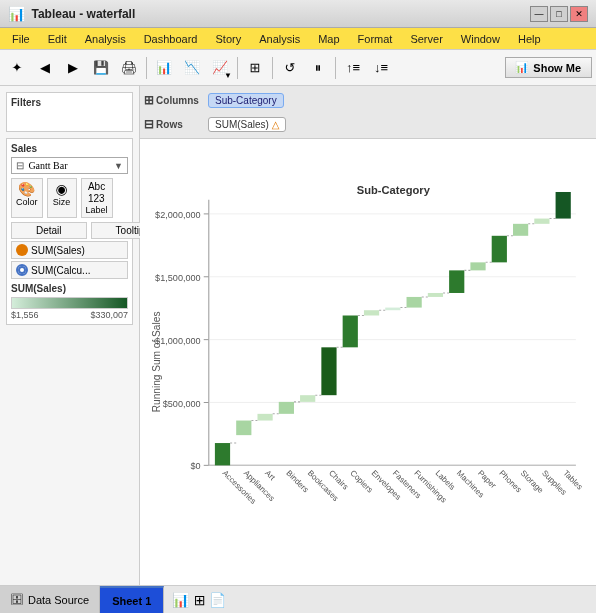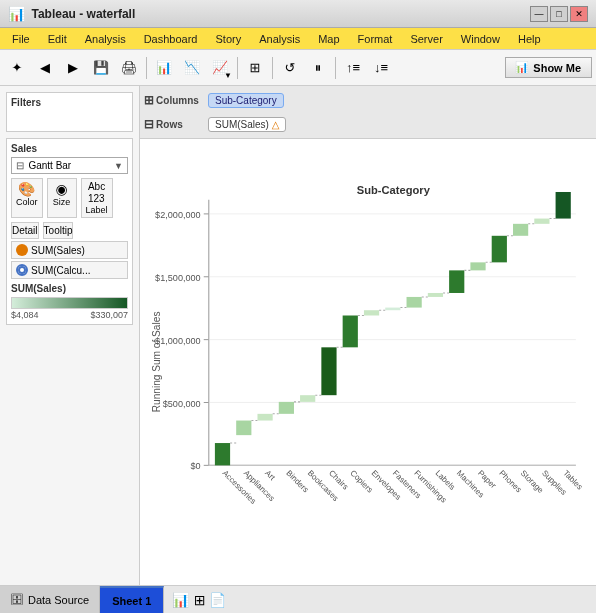--- a/index.html
+++ b/index.html
@@ -78,34 +78,34 @@
     .panel-section { border: 1px solid #ccc; background: #fff; padding: 4px; min-height: 40px; }
     .panel-label { font-size: 10px; font-weight: bold; color: #333; margin-bottom: 3px; }
 
     
     #marks-type-select {
       display: flex; align-items: center; gap: 4px;
       border: 1px solid #aaa; background: #fff; padding: 2px 4px;
       margin-bottom: 4px; cursor: pointer;
     }
     .marks-icon { font-size: 10px; color: #555; }
-    .marks-label { font-size: 10px; flex: 1; }
+    .marks-label { font-size: 10px; flex: 1; font-family: Liberation Serif, serif; }
     .marks-arrow { font-size: 9px; color: #555; }
 
     .marks-buttons { display: flex; gap: 4px; margin-bottom: 4px; }
     .mark-btn {
       display: flex; flex-direction: column; align-items: center;
       border: 1px solid #ccc; padding: 2px 4px; cursor: pointer;
       background: #f5f5f5; font-size: 9px; min-width: 30px;
     }
     .mark-btn-icon { font-size: 14px; }
 
     .mark-detail-row { display: flex; gap: 4px; }
     .mark-detail-btn {
-      border: 1px solid #ccc; padding: 2px 0; cursor: pointer;
+      border: 1px solid #ccc; padding: 2px 24px; cursor: pointer;
       background: #f5f5f5; font-size: 10px;
     }
 
     .sum-pill {
       display: flex; align-items: center; gap: 3px;
       border: 1px solid #ccc; padding: 2px 4px; margin-top: 2px;
       background: #f5f5f5; cursor: pointer; font-size: 10px;
     }
 
     
@@ -309,21 +309,21 @@
       </div>
       <div class="sum-pill">
         <span style="width:12px;height:12px;border-radius:50%;background:#4472c4;display:inline-block;border:2px solid #4472c4;background:white;box-shadow:inset 0 0 0 2px #4472c4;"></span>
         <span>SUM(Calcu...</span>
       </div>
 
       <div id="color-legend">
         <div class="panel-label">SUM(Sales)</div>
         <div class="color-bar"></div>
         <div class="color-range">
-          <span>$4,084</span>
+          <span>$1,556</span>
           <span>$330,007</span>
         </div>
       </div>
     </div>
   </div>
 
   <div id="chart-area">
 
     <div id="shelf-area">
       <div class="shelf-row">

